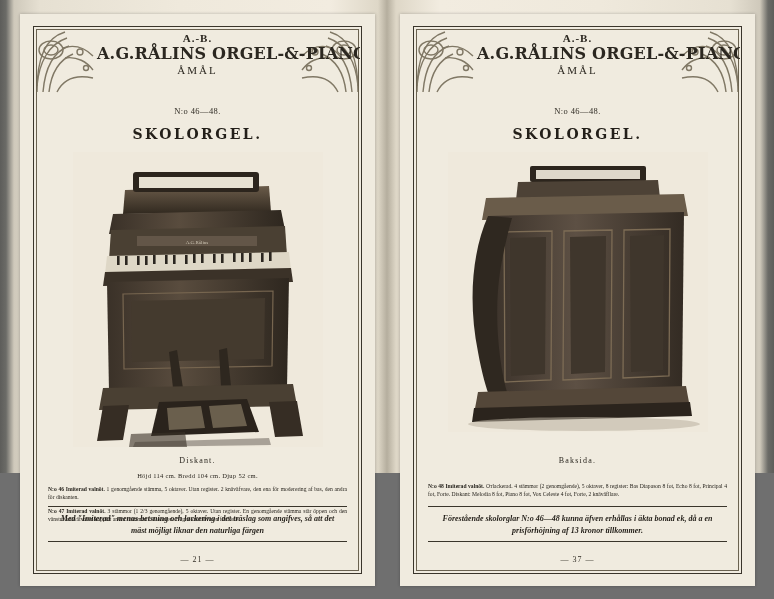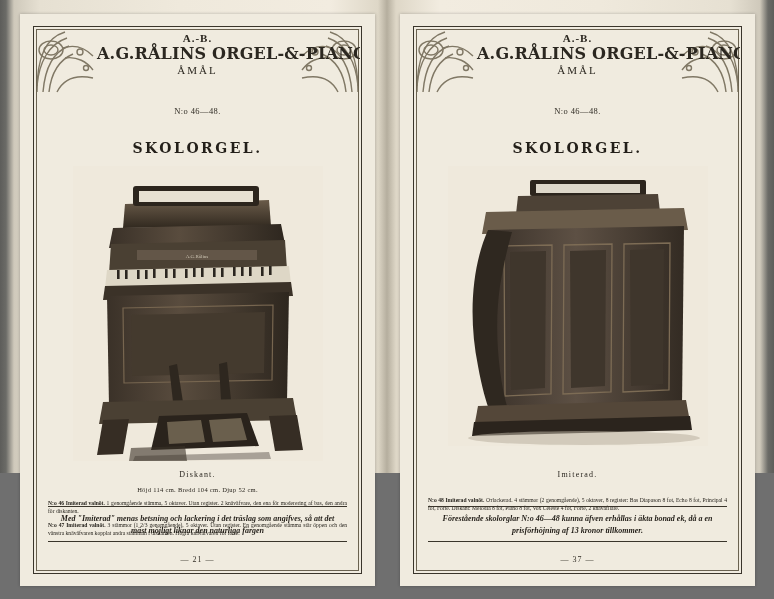--- a/index.html
+++ b/index.html
@@ -114,21 +114,21 @@
     letter-spacing: 0.4px;
     margin-top: 4px;
   }
   .title {
     text-align: center;
     font-family: "DejaVu Serif", serif;
     font-size: 14px;
     font-weight: bold;
     letter-spacing: 2.5px;
     color: #231f19;
-    margin-top: 24px;
+    margin-top: 10px;
   }
 
   
   .photo-wrap {
     position: relative;
     height: 300px;
     margin-top: 10px;
   }
   .photo {
     position: absolute;
@@ -409,21 +409,21 @@
 
           <path d="M40 64 C24 100 20 150 30 200 C34 222 38 236 42 246 L60 244 C50 210 46 160 52 120 C56 96 60 80 64 66 Z" fill="#2f2820"></path>
 
           <path d="M30 240 L238 234 L242 256 L26 262 Z" fill="#544739"></path>
           <path d="M26 256 L242 250 L244 264 L24 270 Z" fill="#2b241d"></path>
 
           <ellipse cx="136" cy="272" rx="116" ry="7" fill="#b9b1a0" opacity="0.55"></ellipse>
         </svg>
       </div>
 
-      <div class="caption">Imiterad.</div>
+      <div class="caption">Baksida.</div>
 
       <div class="spec" style="margin-top:18px">
         <b>N:o 48 Imiterad valnöt.</b>
         <span>Oтlackerad.  4 stämmor (2 genomgående), 5 oktaver, 8 register: Bas Diapason 8 fot, Echo 8 fot, Principal 4 fot, Forte.  Diskant: Melodia 8 fot, Piano 8 fot, Vox Celeste 4 fot, Forte, 2 knäväfllare.</span>
       </div>
 
       <div class="note">
         <hr class="rule">
         <div class="inner">Förestående skolorglar N:o 46—48 kunna äfven erhållas i äkta bonad ek, då a en prisförhöjning af 13 kronor tillkommer.</div>
         <hr class="rule">

